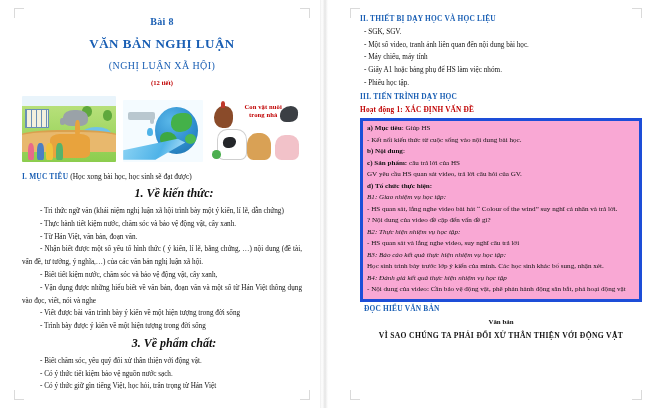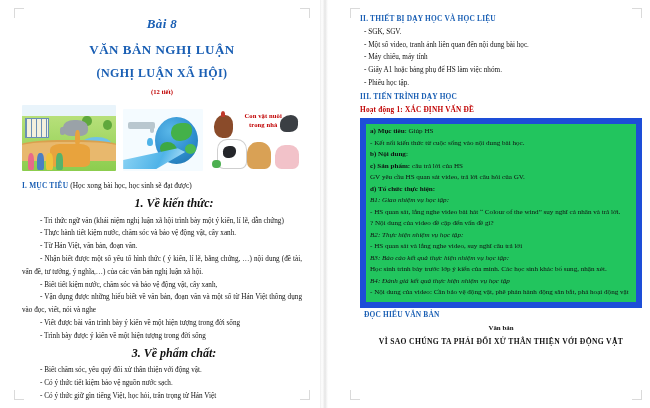--- a/index.html
+++ b/index.html
@@ -60,37 +60,36 @@
     left: 22px;
     right: 20px;
     top: 12px;
     bottom: 12px;
   }
 
   
   .t-center { text-align: center; }
 
   .title-line {
-    font-size: 13px;
+    font-size: 10px;
     font-weight: bold;
     color: #1a5fb4;
     letter-spacing: 0.35px;
     line-height: 1.9;
-    font-style: italic;
   }
   .title-main {
     font-size: 13px;
     font-weight: bold;
     color: #1a5fb4;
     letter-spacing: 0.5px;
     line-height: 1.95;
   }
   .title-sub {
-    font-size: 12px;
-    font-weight: bold;
+    font-size: 10px;
+    font-weight: normal;
     color: #1a5fb4;
     letter-spacing: 0.4px;
     line-height: 1.95;
   }
   .title-hours {
     font-size: 6.6px;
     font-weight: bold;
     color: #c00000;
     line-height: 2.1;
   }
@@ -128,24 +127,24 @@
     font-size: 12px;
     line-height: 1.8;
     font-style: italic;
     font-weight: bold;
     text-indent: 24px;
     text-align: center;
   }
 
   
   .act-box {
-    border: 6px solid #1d4ed8;
+    border: 3px solid #1d4ed8;
     padding: 2px 4px 3px 4px;
     margin-top: 1px;
-    background: #22c55e;
+    background: #f9a8d4;
   }
   .act-box p {
     margin: 0;
     font-size: 7.1px;
     line-height: 1.62;
     text-align: justify;
   }
   .b      { font-weight: bold; }
   .bi     { font-weight: normal; font-style: italic; }
 

